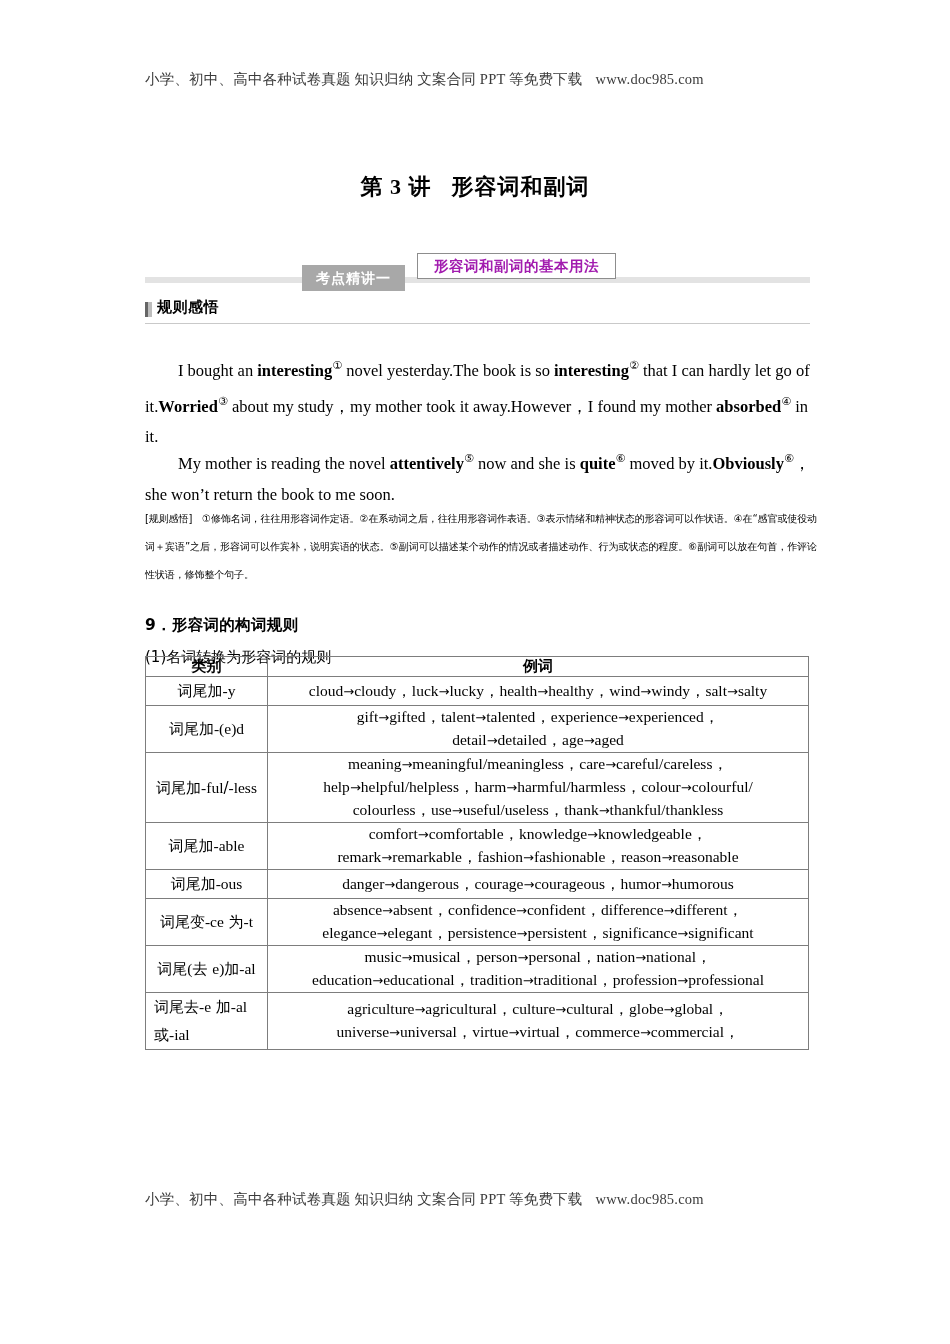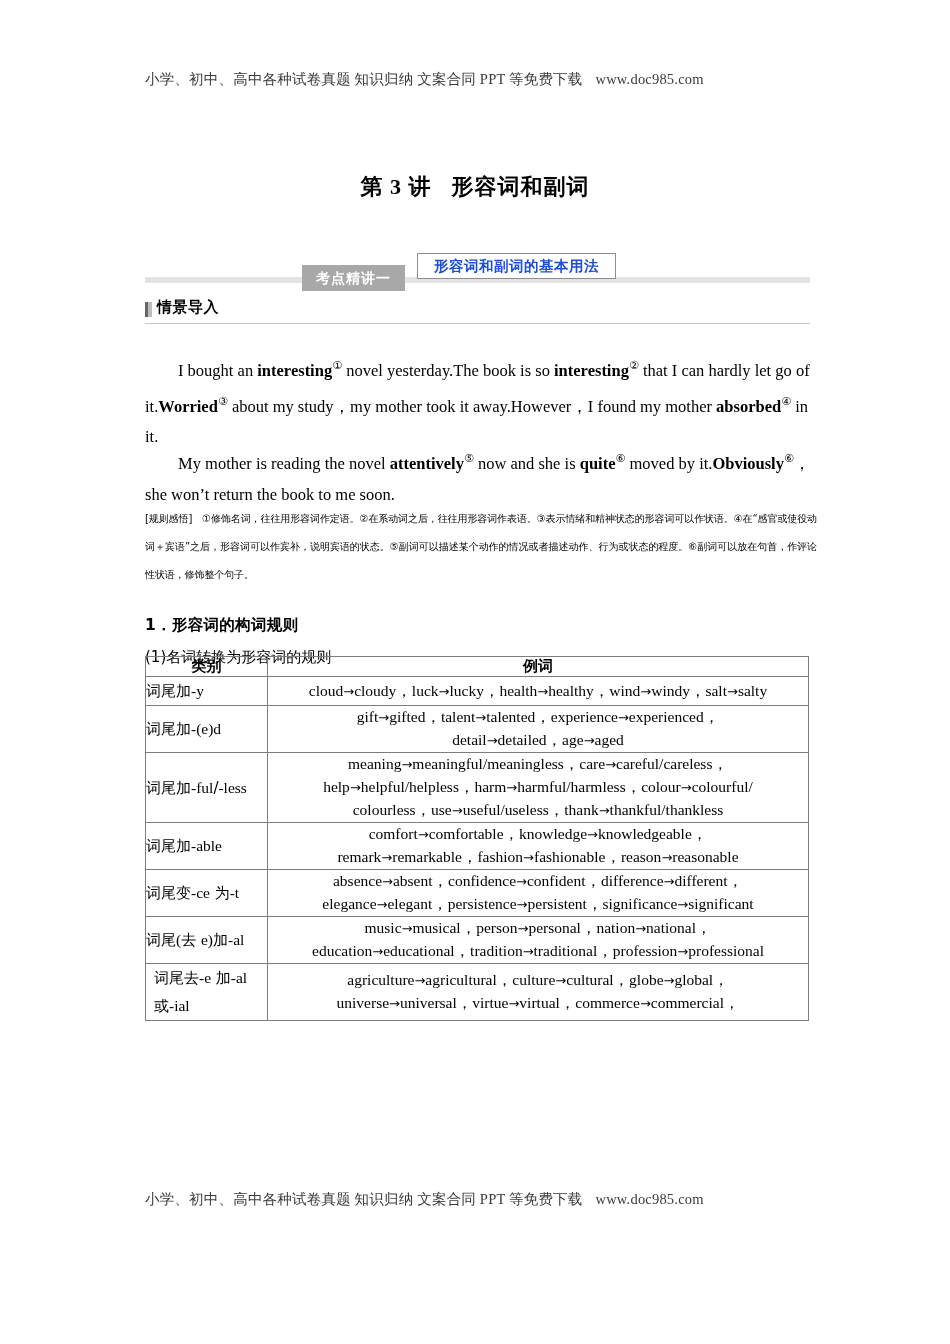--- a/index.html
+++ b/index.html
@@ -83,21 +83,21 @@
     text-align: center;
   }
   .banner-name {
     position: absolute;
     left: 272px; top: 0px;
     height: 26px;
     line-height: 25px;
     padding: 0 16px;
     background: #ffffff;
     border: 1px solid #8d8d8d;
-    color: #1d4ed8;
+    color: #a21caf;
     font-family: "DejaVu Sans", "Liberation Sans", sans-serif;
     font-weight: bold;
     font-size: 14.5px;
     letter-spacing: .5px;
   }
 
   
   .subhead {
     position: absolute;
     left: 145px; top: 300px;
@@ -191,20 +191,21 @@
   }
   .word-table col.c1 { width: 122px; }
   .word-table col.c2 { width: 541px; }
   .th-cell {
     text-align: center;
     font-family: "DejaVu Sans", "Liberation Sans", sans-serif;
     font-size: 15px;
     padding: 5px 0 6px 0;
   }
   .cat-cell {
+    text-align: center;
     font-family: "DejaVu Sans", "Liberation Sans", sans-serif;
     font-size: 15px;
     padding: 6px 4px;
     line-height: 27px;
   }
   .cat-cell.left { text-align: left; padding-left: 8px; }
   .cat-cell .lat {
     font-family: "Liberation Serif", "DejaVu Serif", serif;
     font-size: 15.5px;
   }
@@ -232,34 +233,34 @@
   </div>
 
   <div class="banner">
     <div class="banner-rule"></div>
     <div class="banner-tag">考点精讲一</div>
     <div class="banner-name">形容词和副词的基本用法</div>
   </div>
 
   <div class="subhead">
     <div class="subhead-mark"></div>
-    <div class="subhead-text">情景导入</div>
+    <div class="subhead-text">规则感悟</div>
     <div class="subhead-rule"></div>
   </div>
 
   <div class="eng-block" id="eng-p2">
     <p>My mother is reading the novel <b>attentively</b><sup class="circ">⑤</sup> now and she is <b>quite</b><sup class="circ">⑥</sup> moved by it.<b>Obviously</b><sup class="circ">⑥</sup>，she won’t return the book to me soon.</p>
   </div>
   <div class="eng-block" id="eng-p1">
     <p>I bought an <b>interesting</b><sup class="circ">①</sup> novel yesterday.The book is so <b>interesting</b><sup class="circ">②</sup> that I can hardly let go of it.<b>Worried</b><sup class="circ">③</sup> about my study，my mother took it away.However，I found my mother <b>absorbed</b><sup class="circ">④</sup> in it.</p>
   </div>
 
   <div class="rule-note">[规则感悟]　①修饰名词，往往用形容词作定语。②在系动词之后，往往用形容词作表语。③表示情绪和精神状态的形容词可以作状语。④在“感官或使役动词＋宾语”之后，形容词可以作宾补，说明宾语的状态。⑤副词可以描述某个动作的情况或者描述动作、行为或状态的程度。⑥副词可以放在句首，作评论性状语，修饰整个句子。</div>
 
-  <div class="h-num" id="heading-1">1．形容词的构词规则</div>
+  <div class="h-num" id="heading-1">9．形容词的构词规则</div>
   <div class="h-sub" id="heading-1-1">(1)名词转换为形容词的规则</div>
 
   <table class="word-table">
     <colgroup>
         <col class="c1">
         <col class="c2">
       </colgroup>
     <thead>
       <tr>
         <th class="th-cell">类别</th>
@@ -289,20 +290,26 @@
           </td>
         </tr>
         <tr>
           <td class="cat-cell">词尾加<span class="lat">-able</span></td>
           <td class="ex-cell">
             <span class="ln">comfort<span class="arrow">→</span>comfortable，knowledge<span class="arrow">→</span>knowledgeable，</span>
             <span class="ln">remark<span class="arrow">→</span>remarkable，fashion<span class="arrow">→</span>fashionable，reason<span class="arrow">→</span>reasonable</span>
           </td>
         </tr>
         <tr>
+          <td class="cat-cell">词尾加<span class="lat">-ous</span></td>
+          <td class="ex-cell">
+            <span class="ln">danger<span class="arrow">→</span>dangerous，courage<span class="arrow">→</span>courageous，humor<span class="arrow">→</span>humorous</span>
+          </td>
+        </tr>
+        <tr>
           <td class="cat-cell">词尾变<span class="lat">-ce</span> 为<span class="lat">-t</span></td>
           <td class="ex-cell">
             <span class="ln">absence<span class="arrow">→</span>absent，confidence<span class="arrow">→</span>confident，difference<span class="arrow">→</span>different，</span>
             <span class="ln">elegance<span class="arrow">→</span>elegant，persistence<span class="arrow">→</span>persistent，significance<span class="arrow">→</span>significant</span>
           </td>
         </tr>
         <tr>
           <td class="cat-cell">词尾<span class="lat">(</span>去 <span class="lat">e)</span>加<span class="lat">-al</span></td>
           <td class="ex-cell">
             <span class="ln">music<span class="arrow">→</span>musical，person<span class="arrow">→</span>personal，nation<span class="arrow">→</span>national，</span>

